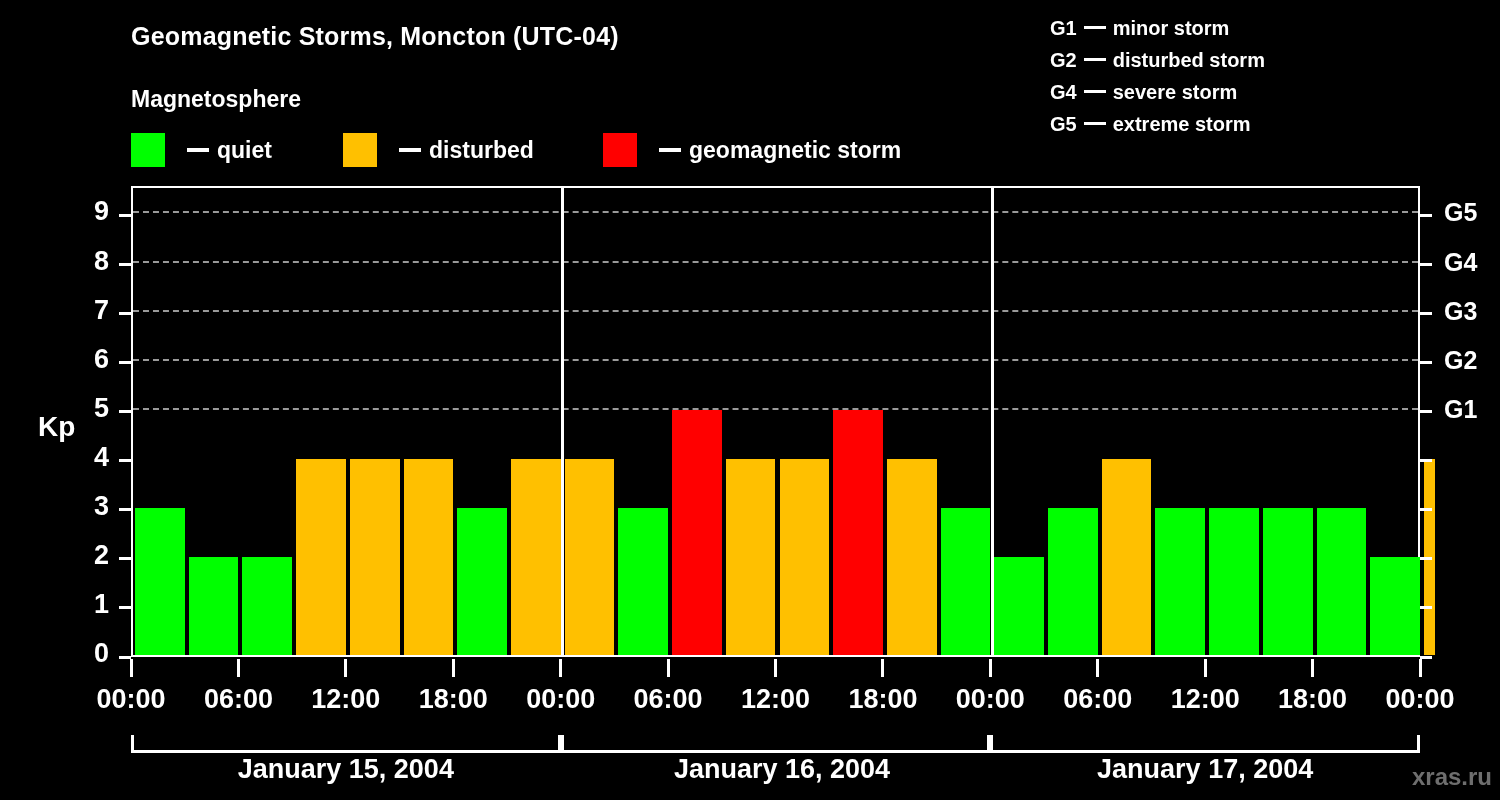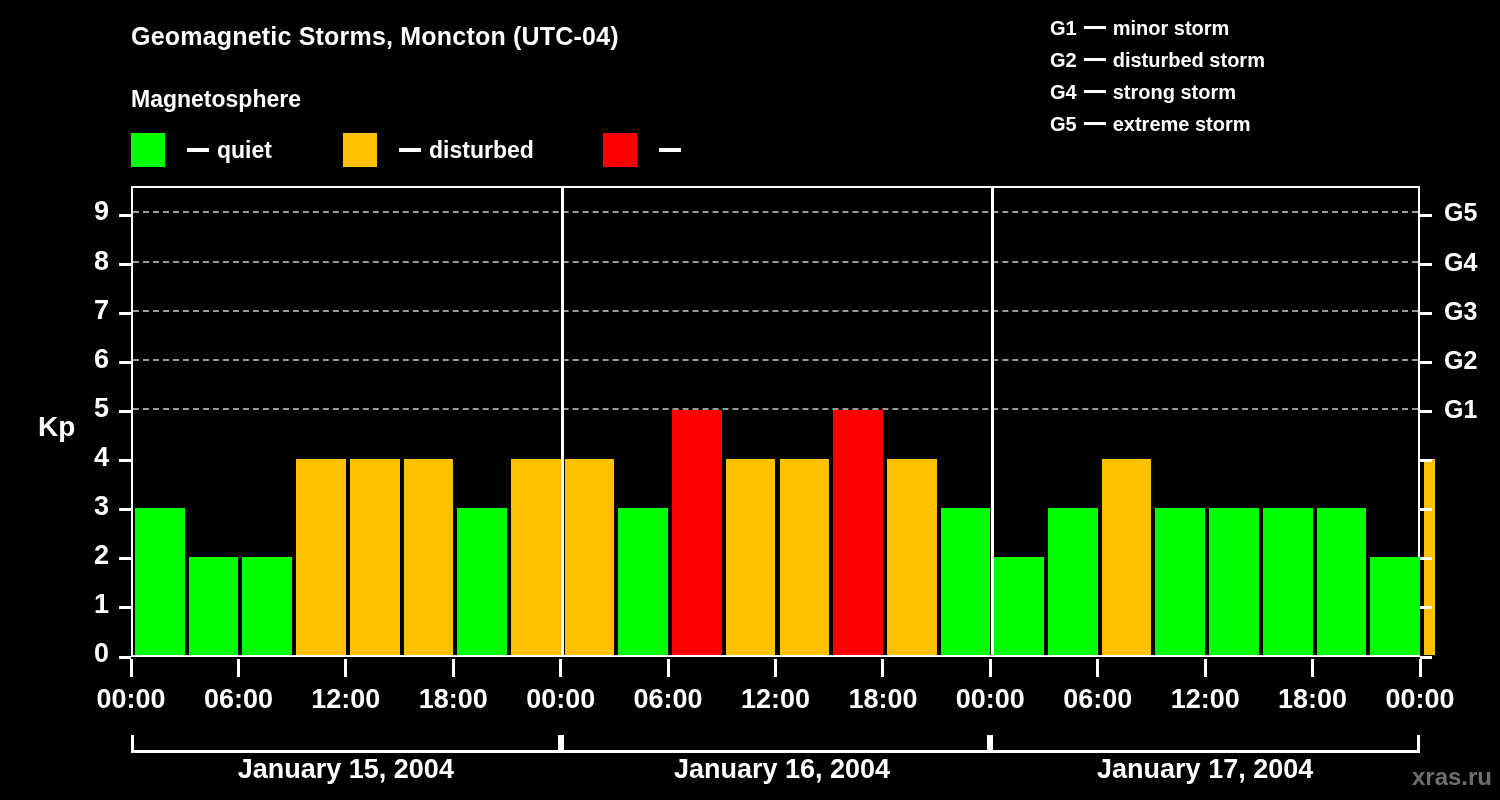--- a/index.html
+++ b/index.html
@@ -55,27 +55,28 @@
         <span class="legend-text">quiet</span>
       </div>
       <div class="legend-item" style="left: 212px;">
         <span class="legend-swatch" style="background: rgb(255, 192, 0);"></span>
         <span class="legend-dash"></span>
         <span class="legend-text">disturbed</span>
       </div>
       <div class="legend-item" style="left: 472px;">
         <span class="legend-swatch" style="background: rgb(255, 0, 0);"></span>
         <span class="legend-dash"></span>
+        <span class="legend-text">geomagnetic storm</span>
       </div>
     </div>
 
   <div id="gscale">
       <div class="g-row"><span>G1</span><span class="g-em"></span><span>minor storm</span></div>
       <div class="g-row"><span>G2</span><span class="g-em"></span><span>disturbed storm</span></div>
-      <div class="g-row"><span>G4</span><span class="g-em"></span><span>strong storm</span></div>
+      <div class="g-row"><span>G4</span><span class="g-em"></span><span>severe storm</span></div>
       <div class="g-row"><span>G5</span><span class="g-em"></span><span>extreme storm</span></div>
     </div>
 
   <div id="plot">
     <div id="bars">
         <div class="gridline" style="bottom: 245.312px;"></div>
         <div class="gridline" style="bottom: 294.375px;"></div>
         <div class="gridline" style="bottom: 343.438px;"></div>
         <div class="gridline" style="bottom: 392.5px;"></div>
         <div class="gridline" style="bottom: 441.562px;"></div>

